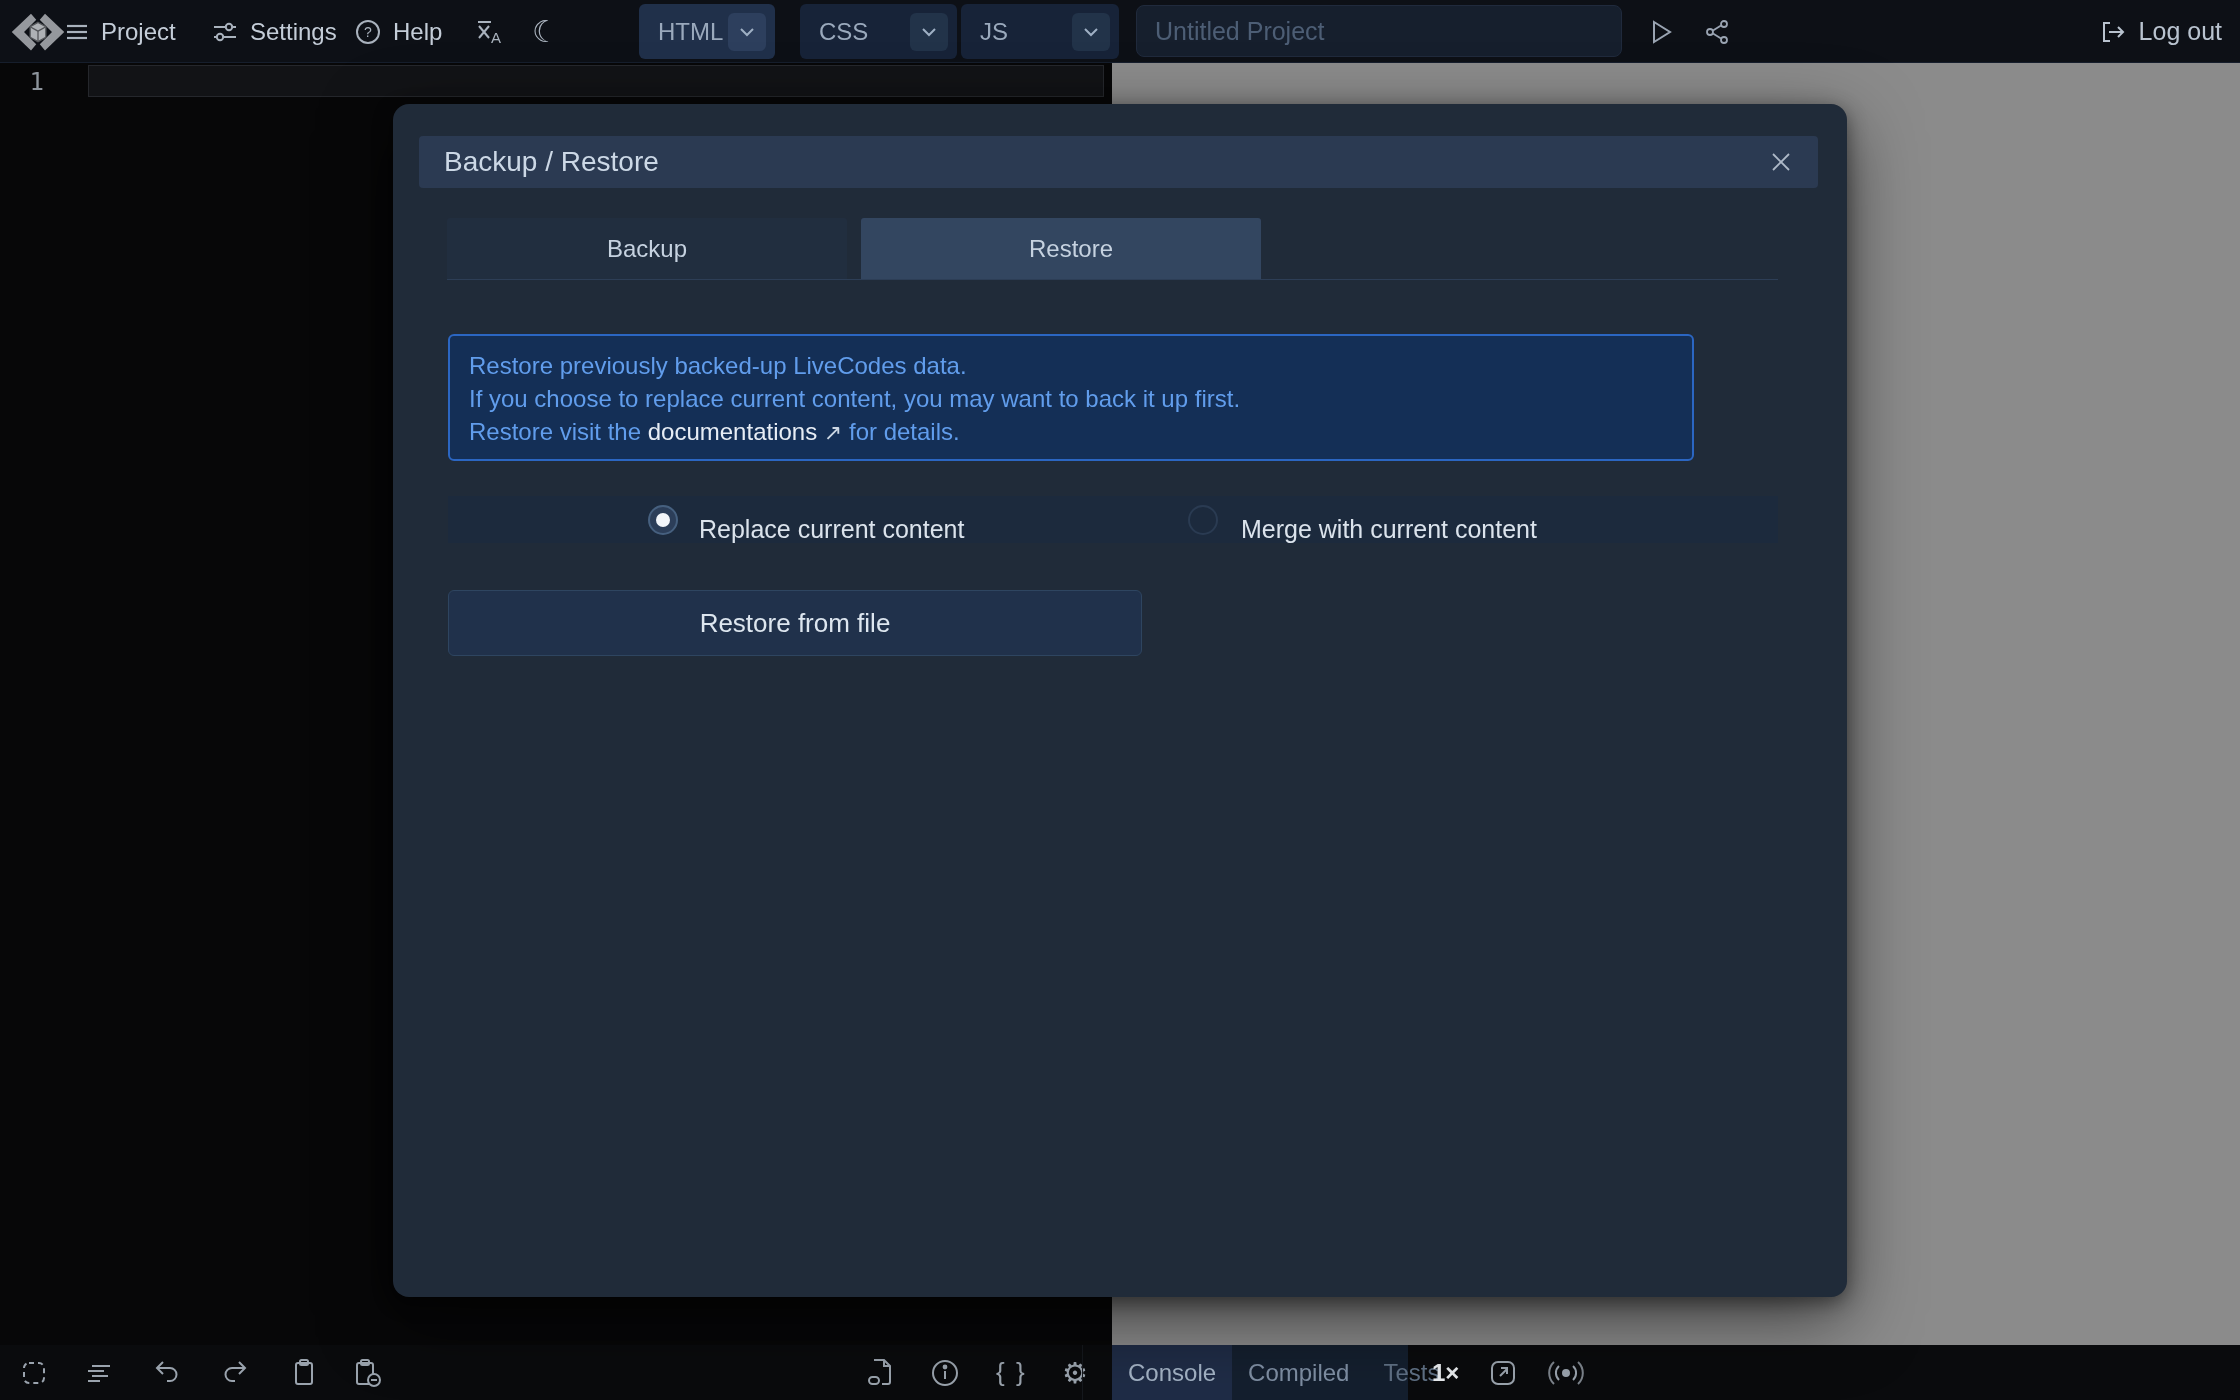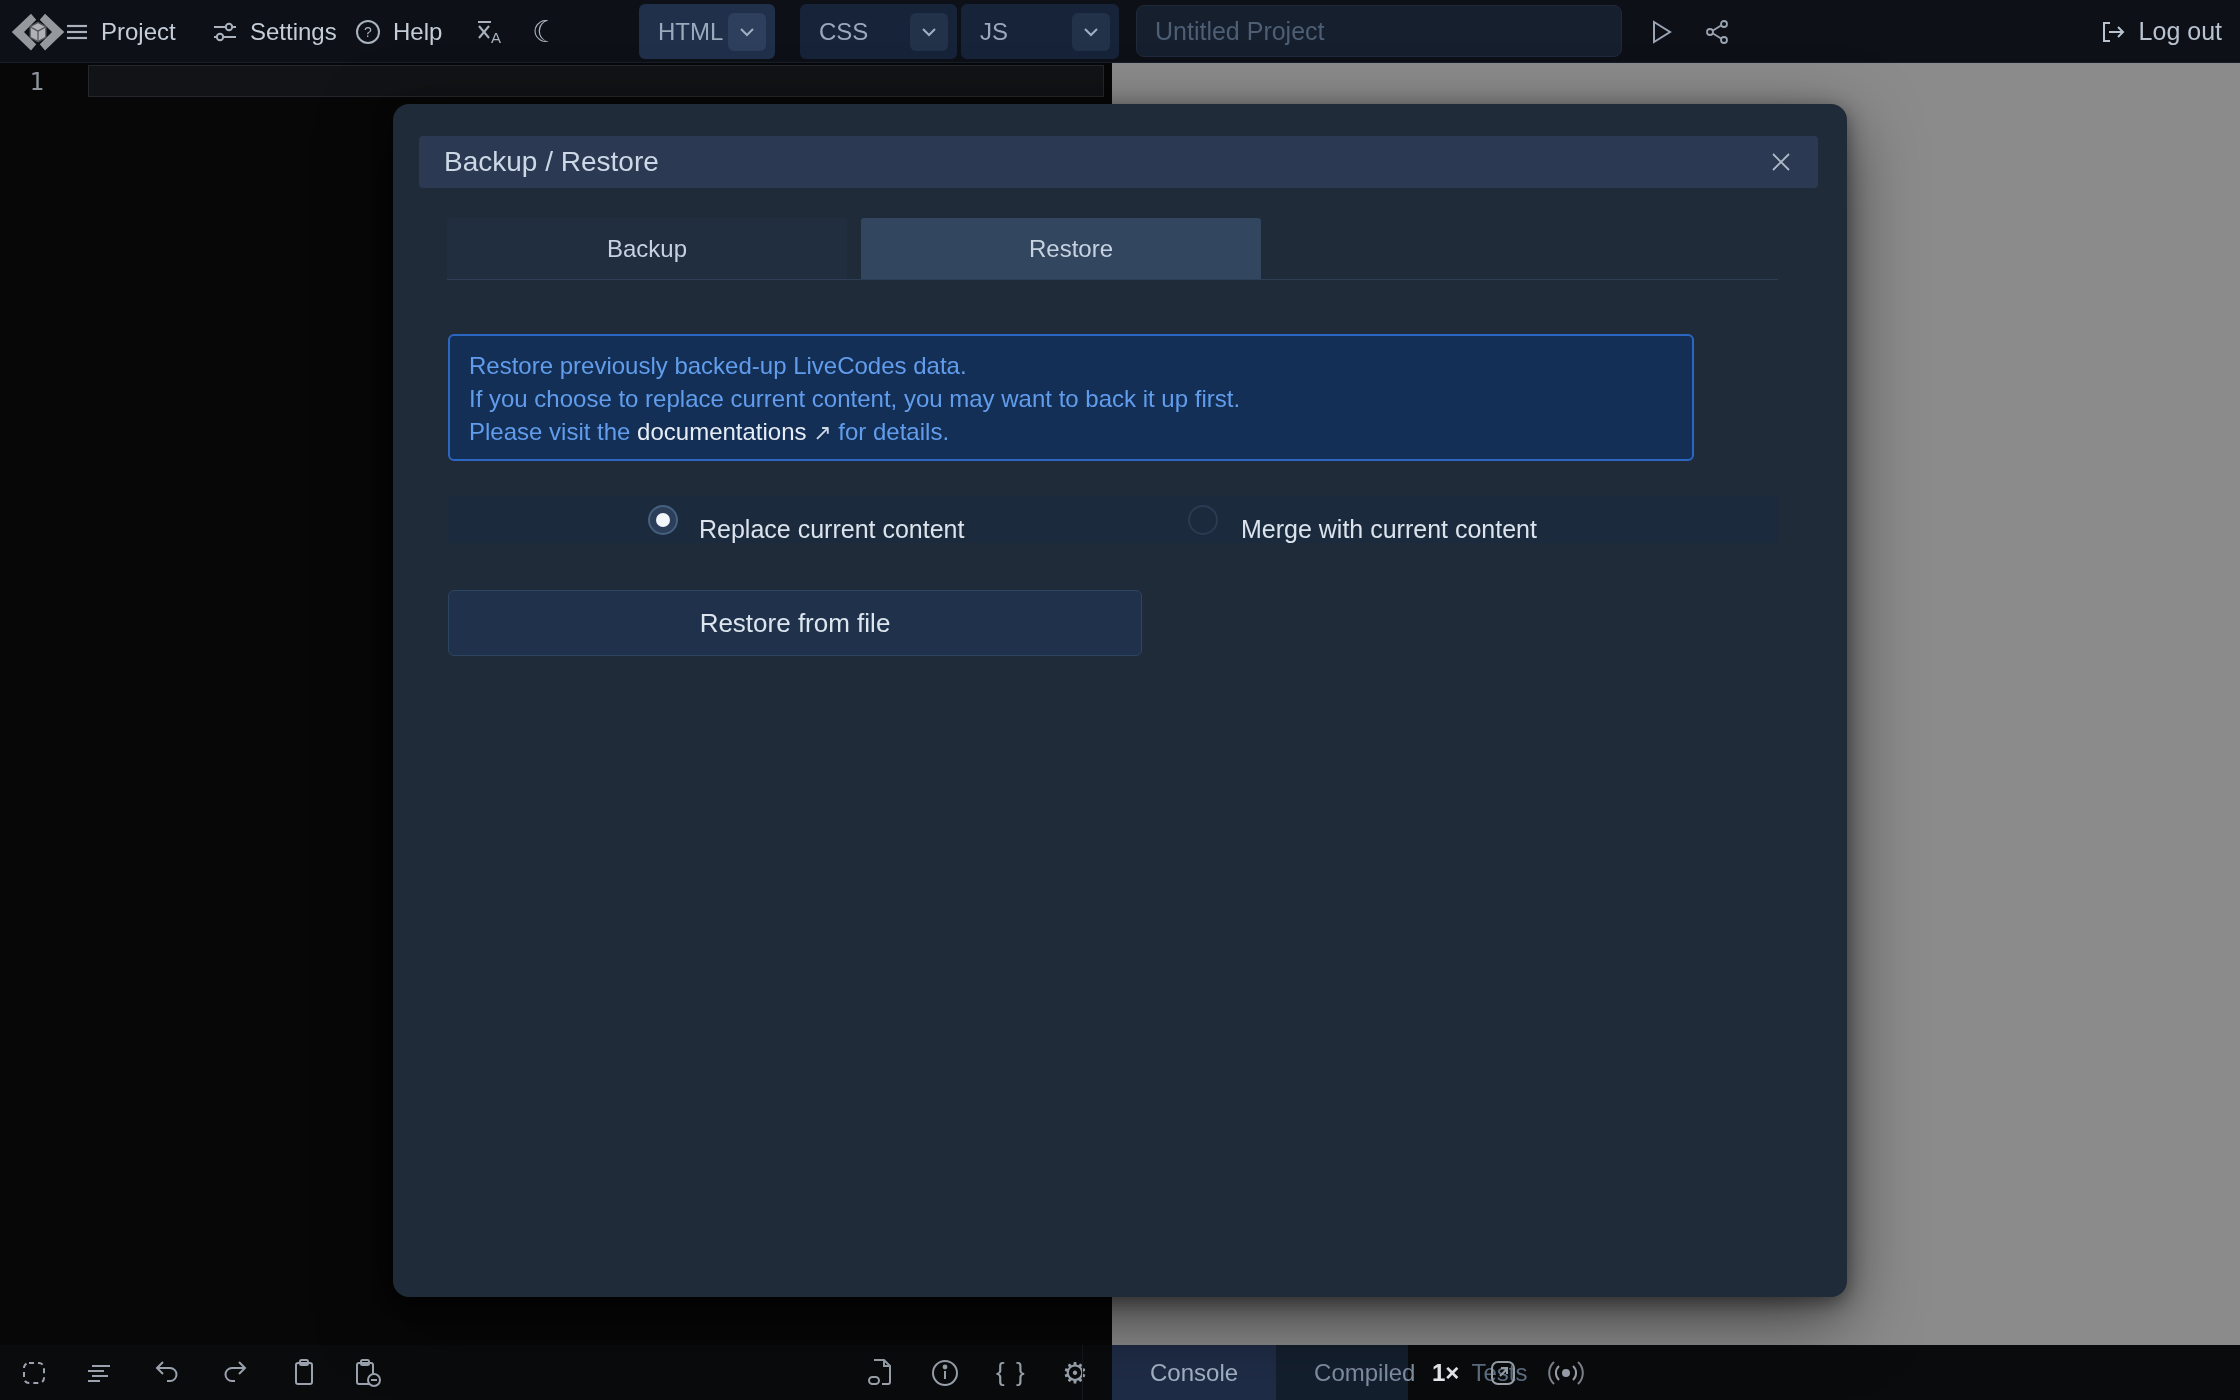--- a/index.html
+++ b/index.html
@@ -34,21 +34,21 @@
   .editor-pane { position:absolute; left:0; top:0; width:1112px; height:100%; background:#070708; }
   .current-line { position:absolute; left:88px; top:2px; width:1016px; height:32px; background:#121316; border:1px solid #25272c; }
   .gutter-num { position:absolute; left:14px; top:5px; width:30px; text-align:right; font-family:"DejaVu Sans Mono", monospace; font-size:24px; color:#8d949c; }
   .preview-pane { position:absolute; left:1112px; top:0; right:0; height:100%; background:#8b8b8b; }
 
   
   .statusbar { position:absolute; bottom:0; left:0; right:0; height:55px; background:#0a0b0d; z-index:5; }
   .sb-icon { position:absolute; top:0; height:55px; display:flex; align-items:center; color:#9aa3ad; cursor:pointer; }
   .sb-divider { position:absolute; left:1082px; top:0; width:1px; height:55px; background:#15181d; }
   .console-strip { position:absolute; left:1112px; top:0; width:296px; height:55px; background:#141f2e; display:flex; align-items:stretch; }
-  .console-tab { display:flex; align-items:center; padding:0 38px; font-size:24px; cursor:pointer; }
+  .console-tab { display:flex; align-items:center; padding:0 16px; font-size:24px; cursor:pointer; }
   .console-tab.active { background:#1f2c46; color:#a3b2c4; }
   .tab-compiled { color:#7e8ea2; }
   .tab-tests { color:#5f7084; padding:0 18px; }
   .zoom-level { position:absolute; left:1432px; top:0; height:55px; display:flex; align-items:center; color:#e8ebee; font-size:24px; font-weight:700; cursor:pointer; }
   .braces-glyph { font-size:26px; color:#9aa3ad; letter-spacing:2px; }
   .gear-glyph { font-size:29px; color:#9aa3ad; }
 
   
   .modal { position:absolute; left:393px; top:104px; width:1454px; height:1193px; background:#202b39; border-radius:16px; box-shadow:0 22px 70px rgba(0,0,0,.55), 0 5px 20px rgba(0,0,0,.45); z-index:10; }
   .modal-header { position:absolute; left:26px; right:29px; top:32px; height:52px; background:#2b3a52; border-radius:4px; display:flex; align-items:center; justify-content:space-between; padding:0 25px; }
@@ -192,21 +192,21 @@
       </svg>
   </div>
 
   <div class="tab tab-backup">Backup</div>
   <div class="tab tab-restore">Restore</div>
   <div class="tabs-underline"></div>
 
   <div class="info-box">
     <div>Restore previously backed-up LiveCodes data.</div>
     <div>If you choose to replace current content, you may want to back it up first.</div>
-    <div><span>Please visit the </span><span class="info-link">documentations</span> <span class="info-arrow">↗</span><span> for details.</span></div>
+    <div><span>Restore visit the </span><span class="info-link">documentations</span> <span class="info-arrow">↗</span><span> for details.</span></div>
   </div>
 
   <div class="radio-row">
     <div class="radio-group rg-replace">
       <span class="radio checked"></span>
       <span class="radio-label">Replace current content</span>
     </div>
     <div class="radio-group rg-merge">
       <span class="radio unchecked"></span>
       <span class="radio-label">Merge with current content</span>

